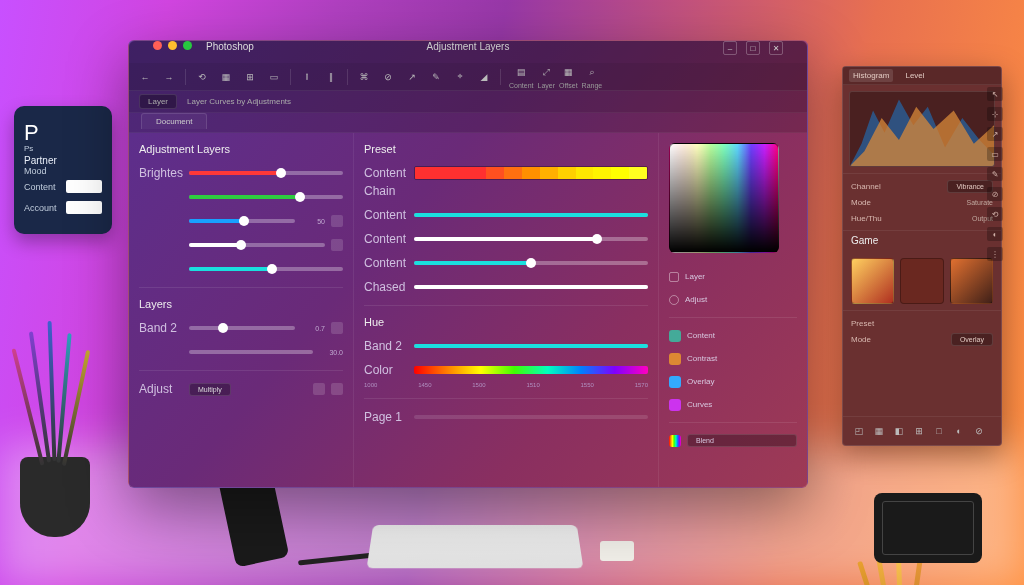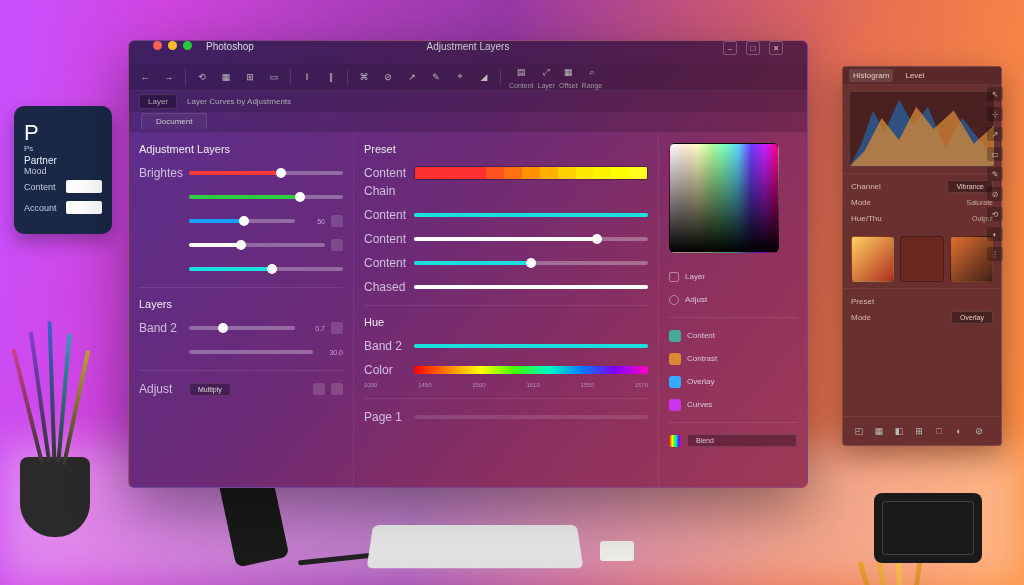--- a/index.html
+++ b/index.html
@@ -410,20 +410,23 @@
       </div>
     <div class="dock-row">
         <span class="dock-label">Mode</span>
         <span style="font-size:7px;color:#c0a89f">Saturate</span>
       </div>
     <div class="dock-row">
         <span class="dock-label">Hue/Thu</span>
         <span style="font-size:7px;color:#c0a89f">Output</span>
       </div>
   </div>
+  <div class="dock-section">
+    <div style="font-size:10px;color:#eee;margin-bottom:2px">Game</div>
+  </div>
   <div class="swatch-grid">
     <div class="swatch" style="background:linear-gradient(135deg,#ffd060,#b03020)"></div>
     <div class="swatch" style="background:#6a2820"></div>
     <div class="swatch" style="background:linear-gradient(135deg,#e07030,#402018)"></div>
   </div>
   <div class="dock-section">
     <div class="dock-row">
         <span class="dock-label">Preset</span>
       </div>
     <div class="dock-row">

